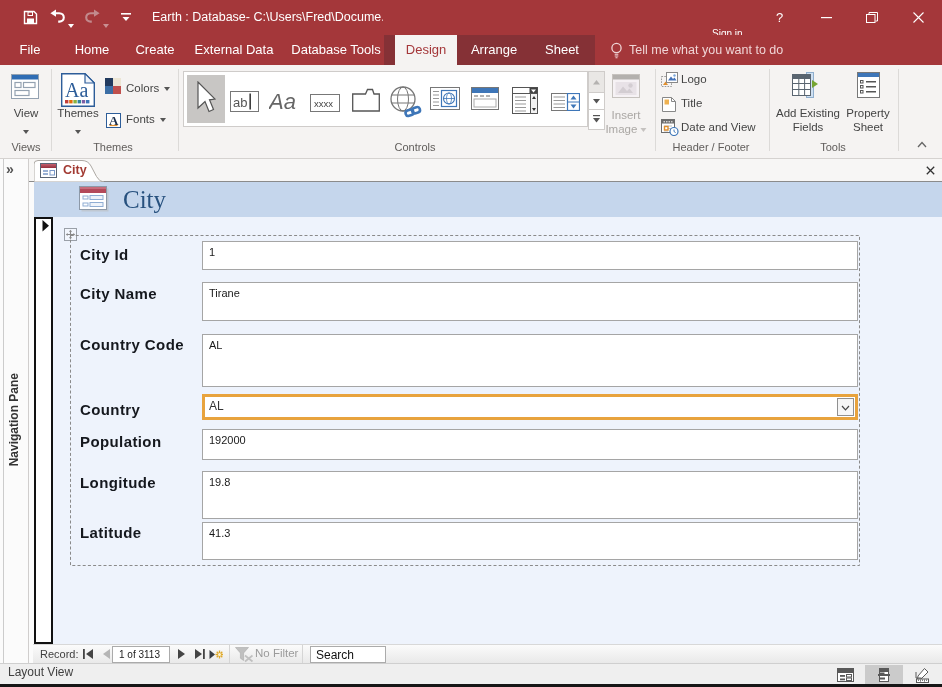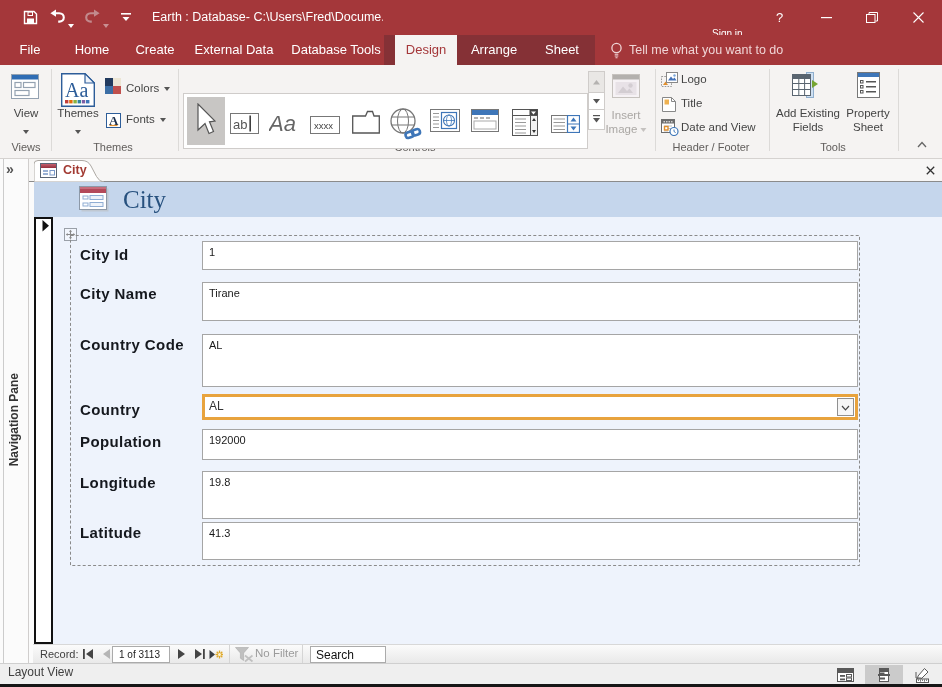--- a/index.html
+++ b/index.html
@@ -14,21 +14,21 @@
 #ctxmenu{left:384px;top:0;width:211px;height:30px;background:#853136;}
 .mitem{position:absolute;top:0;color:#fff;font-size:13px;line-height:30px;white-space:nowrap;}
 #designtab{left:395px;top:0;width:62px;height:30px;background:#f5f3f2;color:#a4373a;font-size:13px;text-align:center;line-height:30px;}
 
 #ribbon{left:0;top:65px;width:942px;height:94px;background:#f5f3f2;border-bottom:1px solid #d5d2d0;}
 .gsep{position:absolute;top:4px;width:1px;height:82px;background:#dcdad8;}
 .glabel{position:absolute;top:76px;color:#605d5b;font-size:11px;white-space:nowrap;}
 .btxt{position:absolute;color:#444;font-size:11.5px;white-space:nowrap;}
 .dd{display:inline-block;width:0;height:0;border-left:3.5px solid transparent;border-right:3.5px solid transparent;border-top:4px solid #555;vertical-align:middle;}
 
-#gallery{left:183px;top:6px;width:405px;height:56px;background:#fff;border:1px solid #cfccca;margin-top:22px;}
+#gallery{left:183px;top:6px;width:405px;height:56px;background:#fff;border:1px solid #cfccca;}
 #gscroll{left:588px;top:6px;width:17px;height:56px;}
 .gsbtn{position:absolute;left:0;width:17px;background:#f5f3f2;border:1px solid #cfccca;border-top:none;}
 
 #tabrow{left:29px;top:159px;width:913px;height:23px;background:#f7f6f5;border-bottom:1px solid #8b8b8b;}
 
 #navstrip{left:0;top:159px;width:29px;height:504px;background:#fbfbfb;border-right:1px solid #d0cecd;}
 
 #whitegap{left:29px;top:182px;width:5px;height:481px;background:#fbfbfb;}
 #band{left:34px;top:182px;width:908px;height:35px;background:#c5d6ec;}
 #detail{left:34px;top:217px;width:908px;height:427px;background:#eef3fc;}

